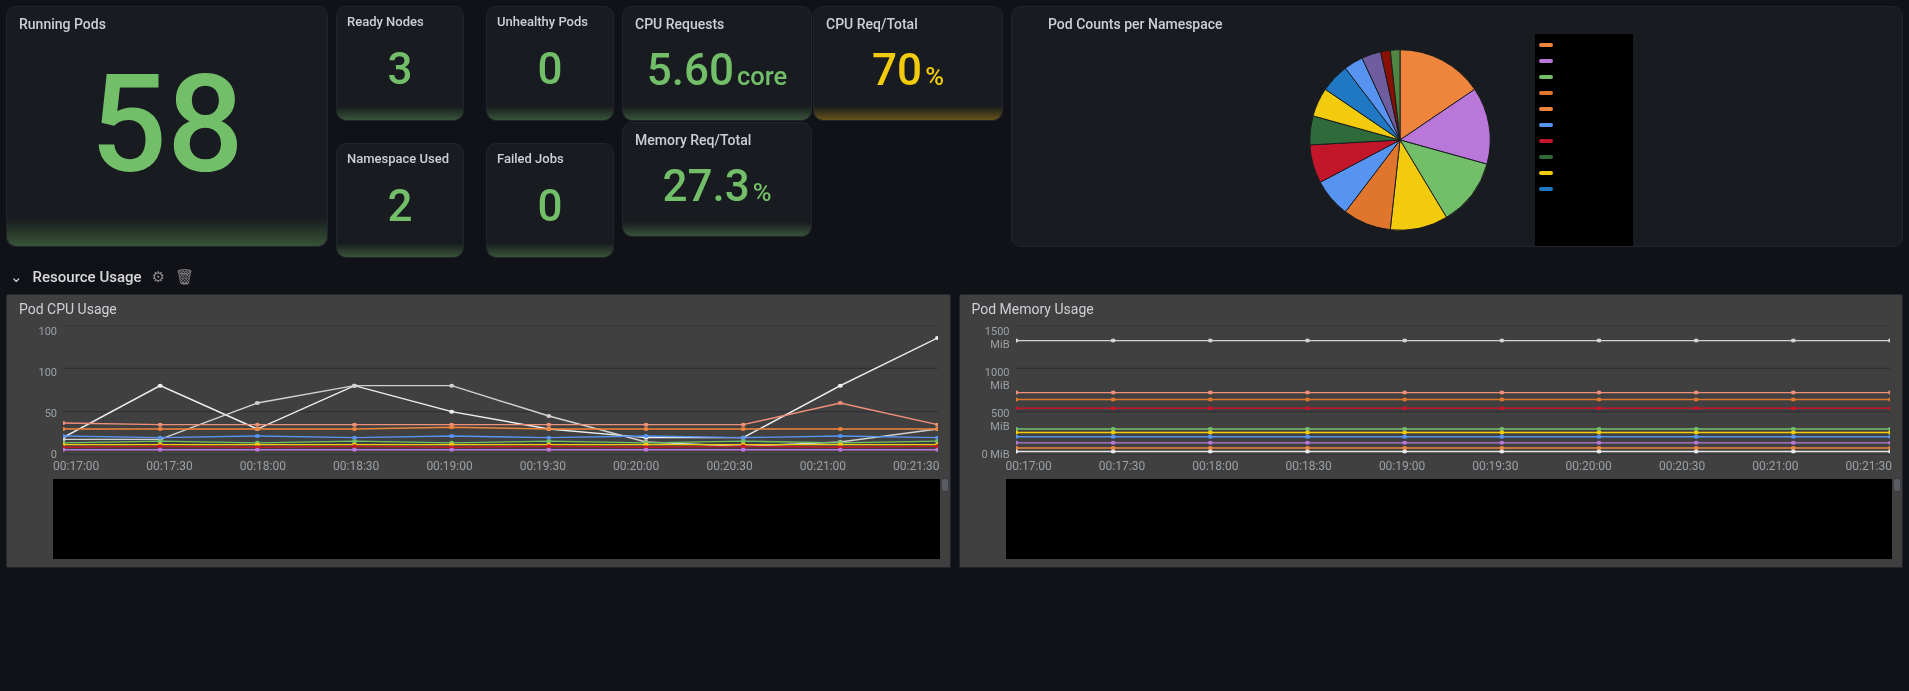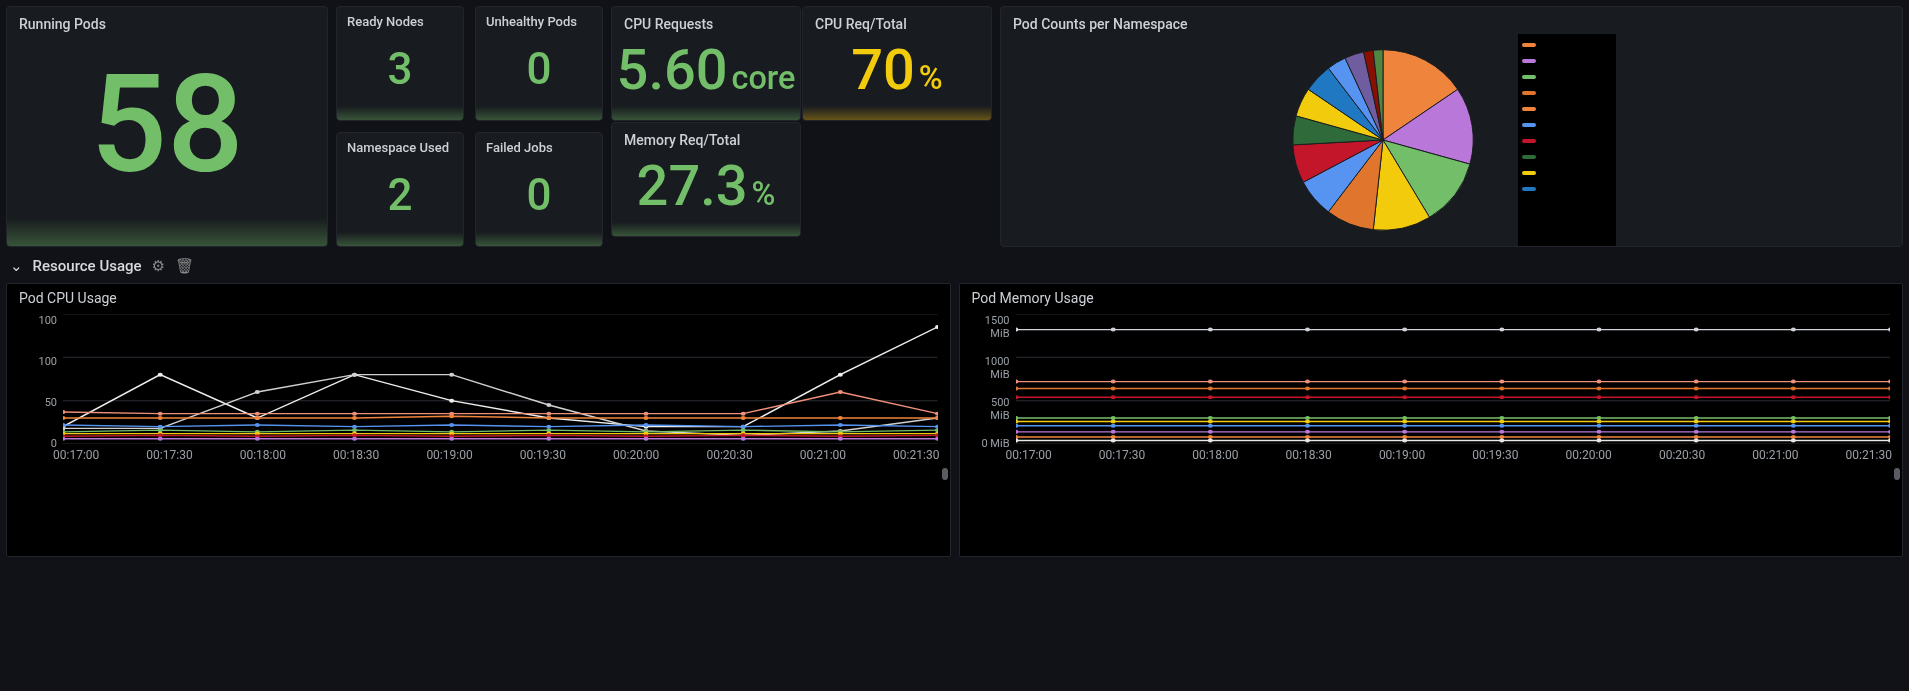--- a/index.html
+++ b/index.html
@@ -3,55 +3,55 @@
 <meta charset="utf-8">
 <style>
 html,body{
   margin:0;padding:0;background:#111217;color:#cdd0d6;
   font-family:-apple-system,BlinkMacSystemFont,"Segoe UI",Roboto,Helvetica,Arial,sans-serif;
   font-size:13px;width:1909px;height:691px;overflow:hidden;
 }
 .wrap{padding:6px;}
 .row{display:flex;gap:8px;}
 .panel{
-  background:#181b1f;border:1px solid #22252b;border-radius:4px;
+  background:#181b1f;border:1px solid #22252b;border-radius:10px;
   display:flex;flex-direction:column;overflow:hidden;
 }
 .panel-title{
   font-size:14px;font-weight:500;color:#cdd0d6;padding:8px 12px 0 12px;
   line-height:18px;
 }
 .stat-body{flex:1;display:flex;align-items:center;justify-content:center;}
 .stat-value{font-weight:500;color:#73bf69;}
 .stat-unit{font-size:.58em;margin-left:.12em;}
 .val-warn{color:#f2cc0c;}
 .spark{height:20px;background:linear-gradient(to top,rgba(115,191,105,.35),rgba(115,191,105,0));}
 .spark.warn{background:linear-gradient(to top,rgba(166,131,19,.55),rgba(166,131,19,0));}
 
 .p-running{width:320px;height:239px;}
 .p-running .stat-value{font-size:135px;line-height:1;}
 .p-running .spark{height:28px;}
-.col2{display:grid;grid-template-columns:repeat(2,128px);grid-template-rows:repeat(2,115px);gap:11px;}
+.col2{display:grid;grid-template-columns:repeat(2,128px);grid-template-rows:repeat(2,115px);gap:22px;}
 .small .panel-title{font-size:13px;padding:6px 10px 0 10px;}
 .small .stat-value{font-size:44px;}
 .small .spark{height:14px;}
 .col3{display:grid;grid-template-columns:repeat(2,190px);grid-template-rows:repeat(2,115px);gap:1px;}
-.med .stat-value{font-size:56px;}
+.med .stat-value{font-size:44px;}
 .med .spark{height:14px;}
-.p-pie{flex:1;height:239px;}
+.p-pie{flex:1;height:239px;padding-left:24px;}
 .pie-box{display:flex;align-items:center;justify-content:center;gap:40px;height:100%;padding:0 20px;}
 .pie-legend{width:90px;height:200px;background:#000;display:flex;flex-direction:column;padding:6px 4px;gap:6px;}
 .leg-row{display:flex;align-items:center;gap:6px;height:10px;}
 .leg-sw{width:14px;height:4px;border-radius:2px;}
 
 .rowhdr{display:flex;align-items:center;gap:10px;padding:10px 4px 8px 4px;font-size:15px;font-weight:500;color:#d8d9dd;}
 .rowhdr .ico{color:#888;cursor:pointer;font-size:15px;}
 
 .row2{display:flex;gap:8px;}
-.ts-panel{flex:1;height:272px;background:#000000;border:1px solid #22252b;border-radius:2px;display:flex;flex-direction:column;}
+.ts-panel{flex:1;height:272px;background:#404040;border:1px solid #22252b;border-radius:2px;display:flex;flex-direction:column;}
 .ts-title{font-size:14px;padding:6px 12px 4px 12px;color:#cdd0d6;}
 .ts-plot{flex:1;position:relative;margin:0 10px;}
 .ts-legend{height:80px;background:#000;margin:6px 10px 8px 46px;position:relative;}
 .ts-scroll{position:absolute;right:-8px;top:0;width:6px;height:12px;background:#5a5c63;border-radius:3px;}
 .xaxis{display:flex;justify-content:space-between;font-size:12px;color:#9aa0a6;padding:2px 0 0 46px;margin-right:10px;}
 .yaxis{position:absolute;left:2px;top:0;height:100%;width:44px;display:flex;flex-direction:column;justify-content:space-between;font-size:11px;color:#9aa0a6;padding:4px 0;}
 .ytick{text-align:right;padding-right:6px;}
 .plot-area{position:absolute;left:46px;right:2px;top:4px;bottom:2px;}
 </style>
 </head>

